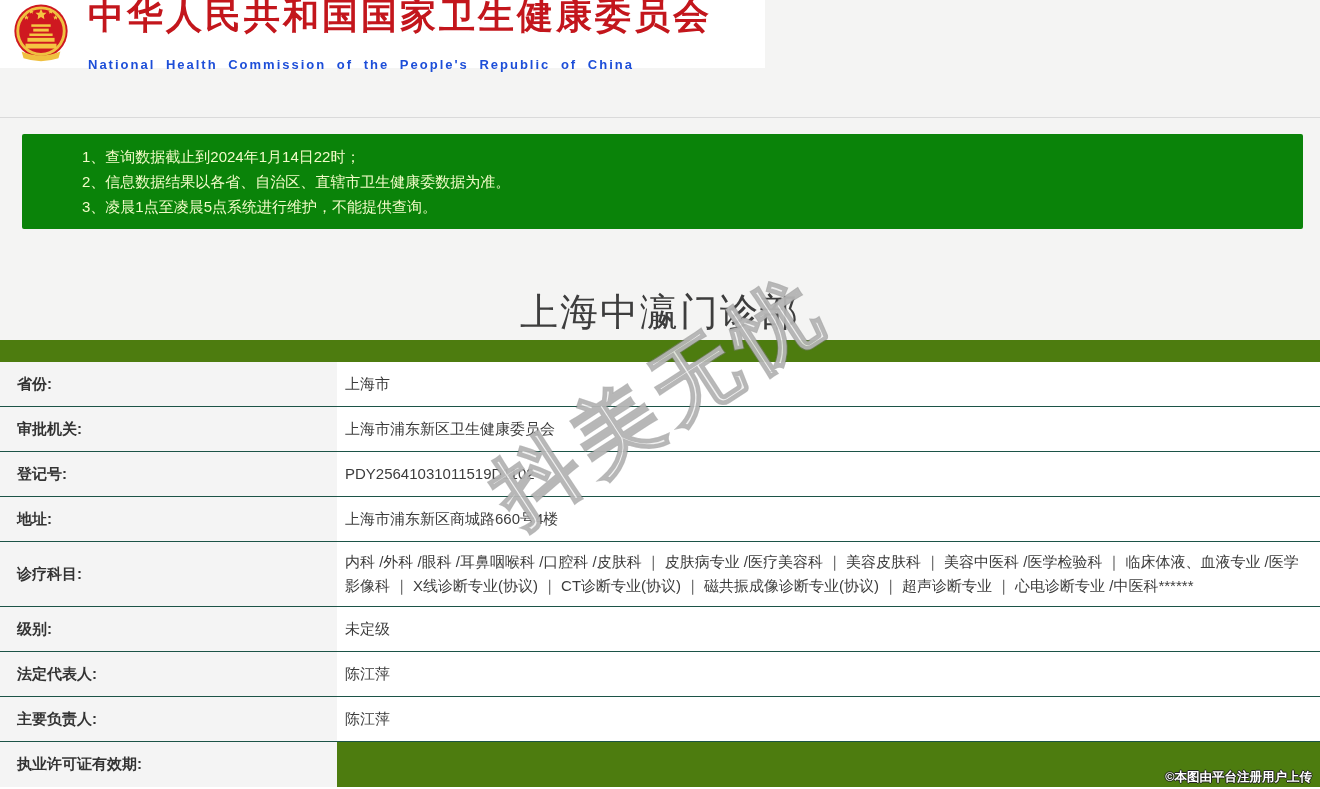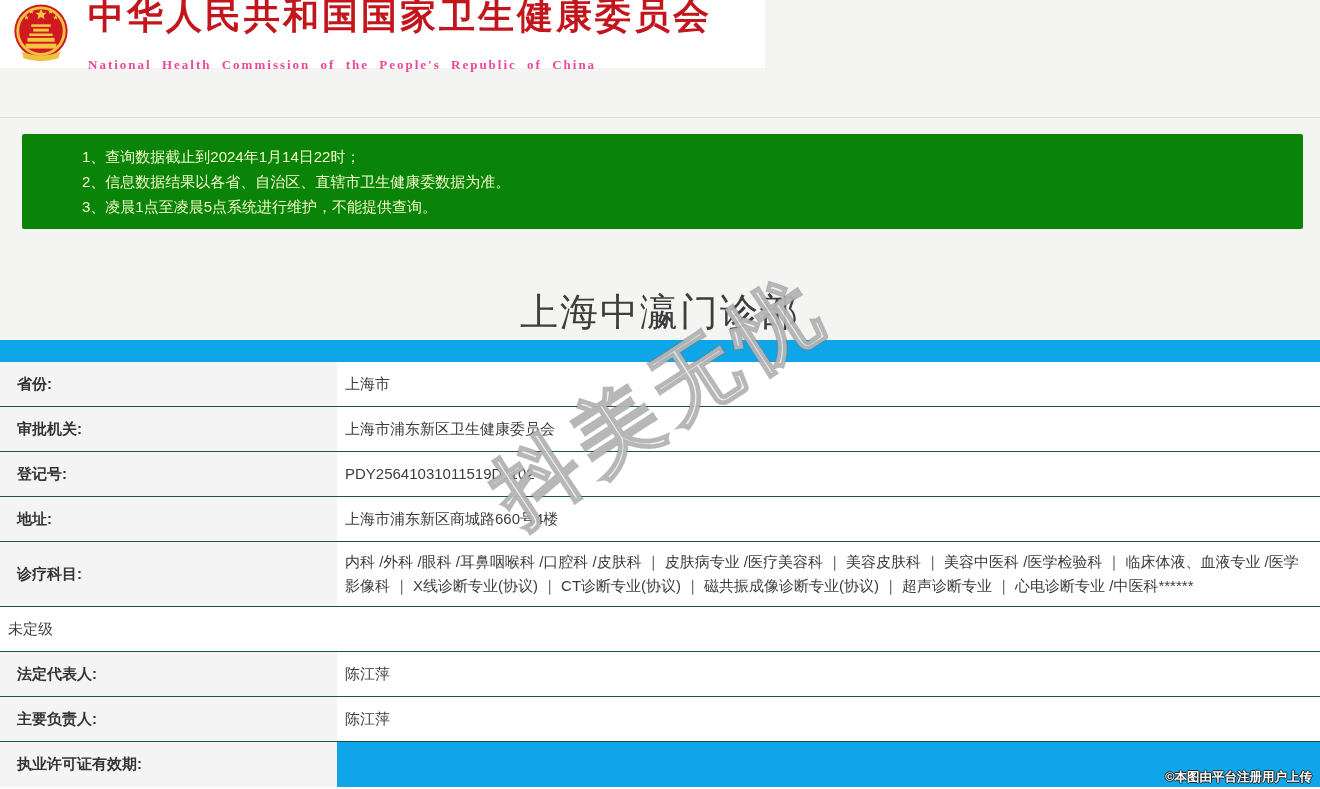--- a/index.html
+++ b/index.html
@@ -28,28 +28,27 @@
   .header-titles { display: flex; flex-direction: column; }
   .title-cn {
     color: #c3161c;
     font-size: 36px;
     font-weight: 700;
     letter-spacing: 3px;
     line-height: 40px;
     white-space: nowrap;
   }
   .title-en {
-    color: #ec4899;
+    color: #1d4ed8;
     font-size: 13px;
     font-weight: 700;
     letter-spacing: 2px;
     word-spacing: 5px;
     margin-top: 21px;
     white-space: nowrap;
-    font-family: Liberation Serif, serif;
   }
 
   .header-gap { height: 49px; border-bottom: 1px solid #dadada; }
 
   
   .notice-box {
     margin: 16px 17px 0 22px;
     background: #0a8309;
     border-radius: 2px;
     box-sizing: border-box;
@@ -65,21 +64,21 @@
   .title-band { height: 111px; display: flex; align-items: center; justify-content: center; margin-top: 28px; }
   .org-title {
     margin: 0;
     font-size: 38px;
     font-weight: 400;
     letter-spacing: 2px;
     color: #3d3d3d;
   }
 
   
-  .content { background: #0ea5e9; padding-top: 22px; }
+  .content { background: #4d7c0f; padding-top: 22px; }
   .detail-row {
     display: flex;
     min-height: 45px;
     border-bottom: 1px solid #1c5347;
     box-sizing: border-box;
   }
   .field-label {
     width: 337px;
     flex: 0 0 337px;
     background: #f4f4f4;
@@ -200,20 +199,21 @@
       <div class="field-label">地址:</div>
       <div class="field-value">上海市浦东新区商城路660号4楼</div>
     </div>
 
     <div class="detail-row">
       <div class="field-label">诊疗科目:</div>
       <div class="field-value">内科 /外科 /眼科 /耳鼻咽喉科 /口腔科 /皮肤科 ｜ 皮肤病专业 /医疗美容科 ｜ 美容皮肤科 ｜ 美容中医科 /医学检验科 ｜ 临床体液、血液专业 /医学影像科 ｜ X线诊断专业(协议) ｜ CT诊断专业(协议) ｜ 磁共振成像诊断专业(协议) ｜ 超声诊断专业 ｜ 心电诊断专业 /中医科******</div>
     </div>
 
     <div class="detail-row">
+      <div class="field-label">级别:</div>
       <div class="field-value">未定级</div>
     </div>
 
     <div class="detail-row">
       <div class="field-label">法定代表人:</div>
       <div class="field-value">陈江萍</div>
     </div>
 
     <div class="detail-row">
       <div class="field-label">主要负责人:</div>

